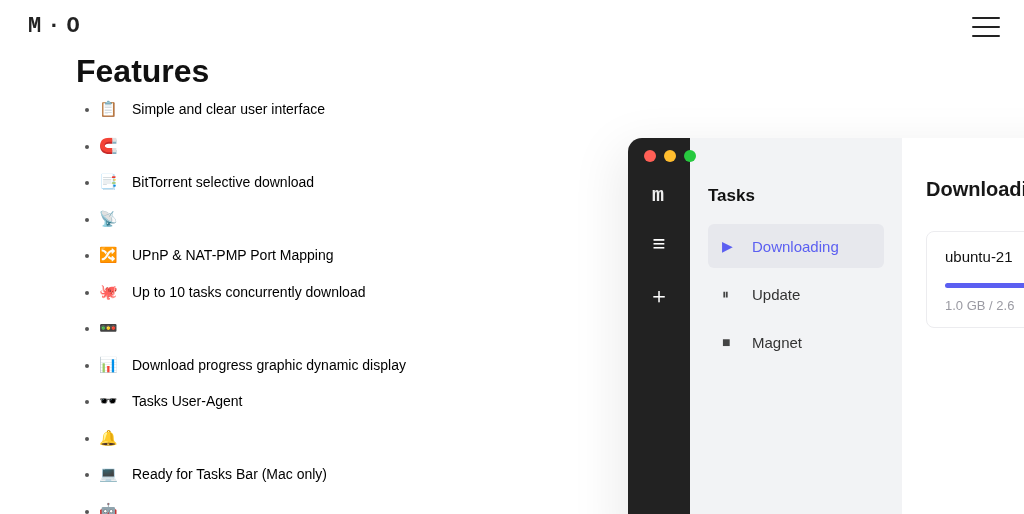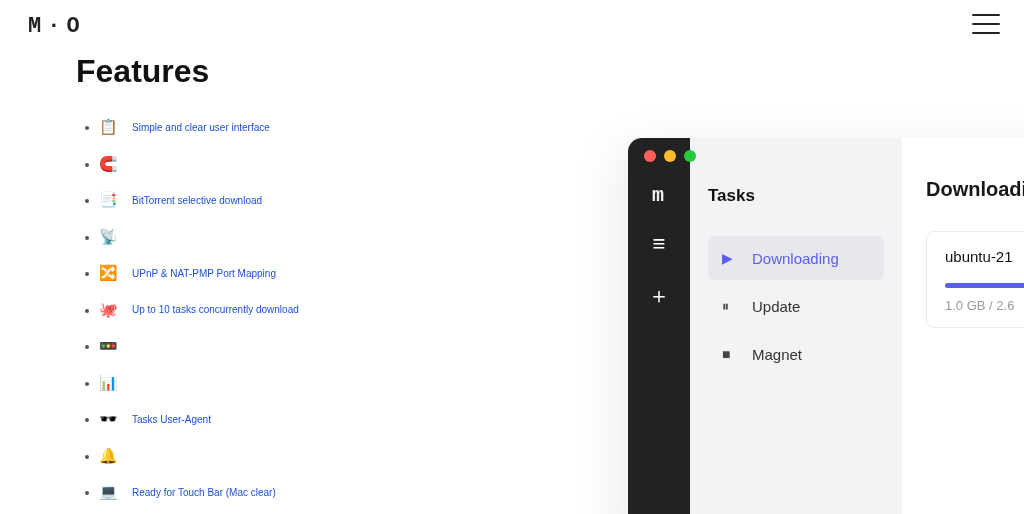--- a/index.html
+++ b/index.html
@@ -7,21 +7,21 @@
     font-family: -apple-system, BlinkMacSystemFont, "Segoe UI", Helvetica, Arial, sans-serif;
     background: #fff;
     color: #171717;
     width: 1024px;
     height: 514px;
     overflow: hidden;
     position: relative;
   }
   .topbar {
     display: flex;
-    align-items: flex-start;
+    align-items: center;
     justify-content: space-between;
     padding: 14px 24px 8px 28px;
   }
   .logo {
     font-family: "Courier New", monospace;
     font-size: 22px;
     font-weight: 900;
     letter-spacing: 6px;
     color: #222;
   }
@@ -36,42 +36,42 @@
   .hamburger span {
     display: block;
     height: 2px;
     width: 100%;
     background: #222;
     border-radius: 1px;
   }
   .page-title {
     font-size: 32px;
     font-weight: 700;
-    margin: 6px 0 28px 76px;
+    margin: 6px 0 10px 76px;
     color: #111;
   }
   .features {
     list-style: disc;
     margin-left: 100px;
     padding-left: 0;
   }
   .features li {
     display: list-item;
     font-size: 14px;
     color: #555;
     margin-bottom: 18.5px;
     padding-left: 0;
   }
   .feat-line { display: inline-flex; align-items: center; gap: 14px; }
   .feat-icon {
     width: 18px; height: 18px;
     display: inline-flex; align-items: center; justify-content: center;
     font-size: 15px;
   }
-  .features li span.txt { color: #1d4ed8; font-size: 10px; }
+  .features li span.txt { color: #000000; font-size: 14px; }
 
   
   .appshot {
     position: absolute;
     top: 138px;
     left: 628px;
     width: 520px;
     height: 410px;
     border-radius: 14px;
     background: #f3f3f4;
@@ -98,21 +98,21 @@
     gap: 24px;
     color: #eee;
   }
   .rail .rlogo { font-family: "Courier New", monospace; font-weight: 900; font-size: 20px; letter-spacing: 2px; }
   .rail .rmenu, .rail .rplus { font-size: 22px; color: #fff; }
   .tasks-panel {
     width: 212px;
     background: #f2f3f5;
     padding: 48px 18px 0 18px;
   }
-  .tasks-title { font-size: 17px; font-weight: 600; color: #111; margin-bottom: 30px; }
+  .tasks-title { font-size: 17px; font-weight: 600; color: #111; margin-bottom: 18px; }
   .task-item {
     display: flex; align-items: center; gap: 14px;
     height: 44px;
     padding: 0 14px;
     border-radius: 6px;
     font-size: 15px;
     color: #333;
     margin-bottom: 4px;
     cursor: pointer;
   }
@@ -172,31 +172,32 @@
       </span></li>
   <li><span class="feat-line">
         <span class="feat-icon">🐙</span>
         <span class="txt">Up to 10 tasks concurrently download</span>
       </span></li>
   <li><span class="feat-line">
         <span class="feat-icon">🚥</span>
       </span></li>
   <li><span class="feat-line">
         <span class="feat-icon">📊</span>
+        <span class="txt">Download progress graphic dynamic display</span>
       </span></li>
   <li><span class="feat-line">
         <span class="feat-icon">🕶️</span>
         <span class="txt">Tasks User-Agent</span>
       </span></li>
   <li><span class="feat-line">
         <span class="feat-icon">🔔</span>
       </span></li>
   <li><span class="feat-line">
         <span class="feat-icon">💻</span>
-        <span class="txt">Ready for Touch Bar (Mac clear)</span>
+        <span class="txt">Ready for Tasks Bar (Mac only)</span>
       </span></li>
   <li><span class="feat-line">
         <span class="feat-icon">🤖</span>
       </span></li>
 </ul>
 
 <div class="appshot">
   <div class="traffic">
     <div class="tdot tred"></div>
     <div class="tdot tyel"></div>

